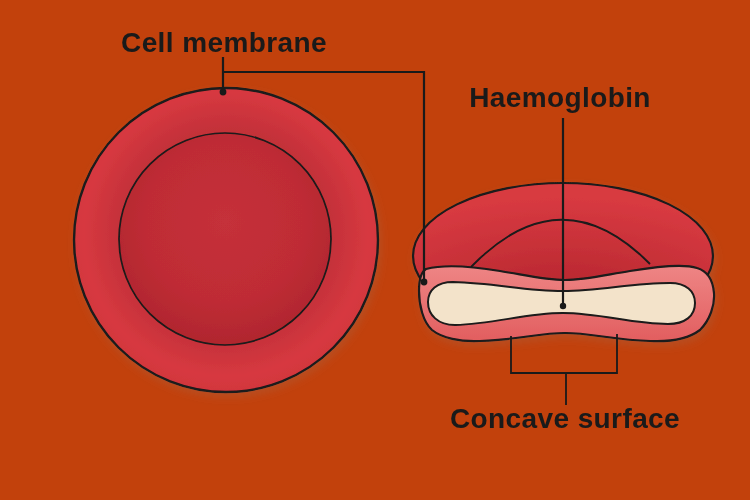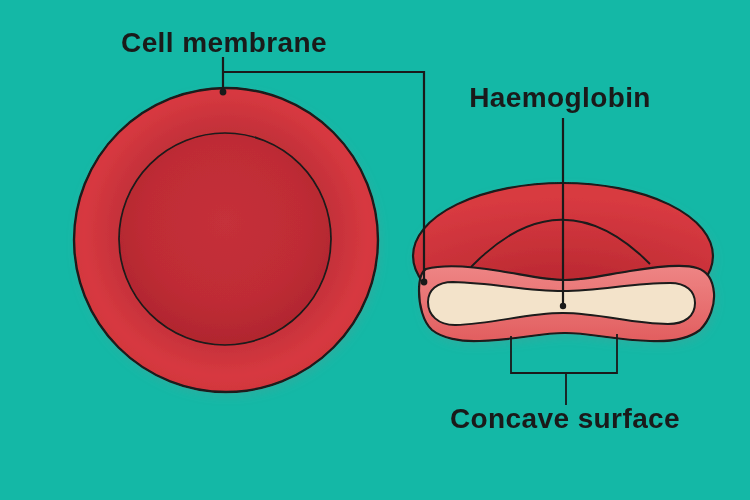--- a/index.html
+++ b/index.html
@@ -5,21 +5,21 @@
   html, body {
     margin: 0;
     padding: 0;
     background: #ffffff;
     font-family: "Liberation Sans", sans-serif;
   }
   .stage {
     position: relative;
     width: 750px;
     height: 500px;
-    background: #14b8a6;
+    background: #c2410c;
     overflow: hidden;
   }
   svg text.diagram-label {
     font-family: "Liberation Sans", "DejaVu Sans", sans-serif;
     font-weight: 700;
     font-size: 28px;
     letter-spacing: 0.4px;
     fill: #1a1a1a;
   }
   .ln {

